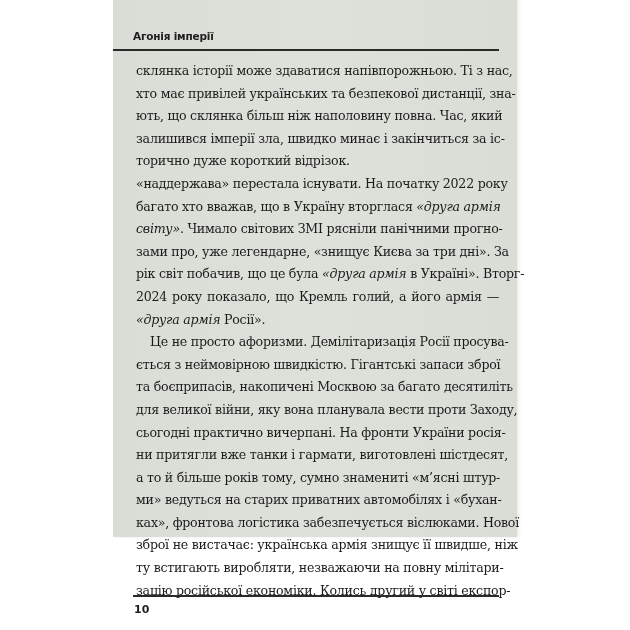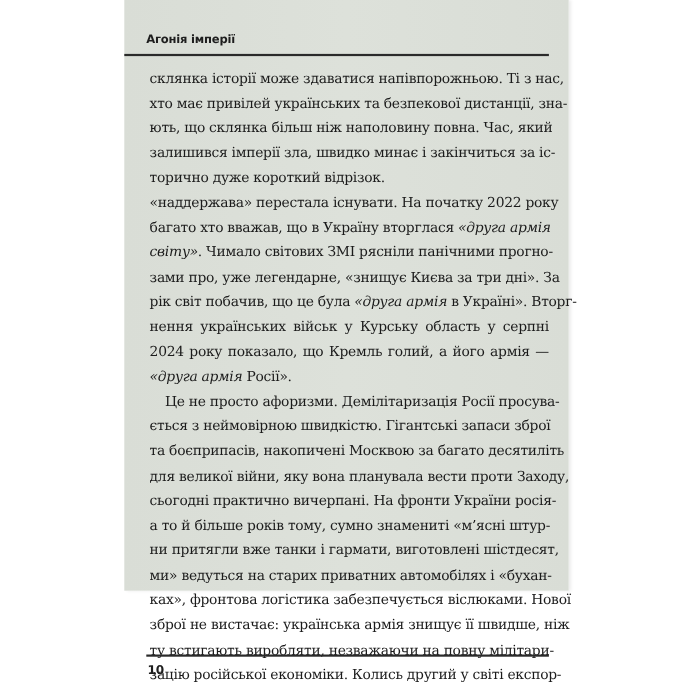--- a/index.html
+++ b/index.html
@@ -50,30 +50,29 @@
     <span class="line">склянка історії може здаватися напівпорожньою. Ті з нас,</span>
     <span class="line">хто має привілей українських та безпекової дистанції, зна-</span>
     <span class="line">ють, що склянка більш ніж наполовину повна. Час, який</span>
     <span class="line">залишився імперії зла, швидко минає і закінчиться за іс-</span>
     <span class="line last">торично дуже короткий відрізок.</span>
     <span class="line">«наддержава» перестала існувати. На початку 2022 року</span>
     <span class="line">багато хто вважав, що в Україну вторглася <em>«друга армія</em></span>
     <span class="line"><em>світу»</em>. Чимало світових ЗМІ рясніли панічними прогно-</span>
     <span class="line">зами про, уже легендарне, «знищує Києва за три дні». За</span>
     <span class="line">рік світ побачив, що це була <em>«друга армія</em> в Україні». Вторг-</span>
-    <span class="line">нення українських військ у Курську область у серпні</span>
     <span class="line">2024 року показало, що Кремль голий, а його армія —</span>
     <span class="line last"><em>«друга армія</em> Росії».</span>
     <span class="line indent">Це не просто афоризми. Демілітаризація Росії просува-</span>
     <span class="line">ється з неймовірною швидкістю. Гігантські запаси зброї</span>
     <span class="line">та боєприпасів, накопичені Москвою за багато десятиліть</span>
     <span class="line">для великої війни, яку вона планувала вести проти Заходу,</span>
     <span class="line">сьогодні практично вичерпані. На фронти України росія-</span>
+    <span class="line">ни притягли вже танки і гармати, виготовлені шістдесят,</span>
     <span class="line">а то й більше років тому, сумно знамениті «м’ясні штур-</span>
-    <span class="line">ни притягли вже танки і гармати, виготовлені шістдесят,</span>
     <span class="line">ми» ведуться на старих приватних автомобілях і «бухан-</span>
     <span class="line">ках», фронтова логістика забезпечується віслюками. Нової</span>
     <span class="line">зброї не вистачає: українська армія знищує її швидше, ніж</span>
     <span class="line">ту встигають виробляти, незважаючи на повну мілітари-</span>
     <span class="line">зацію російської економіки. Колись другий у світі експор-</span>
 
   </div>
 
   <div class="rule-bottom"></div>
   <div class="page-number">10</div>

